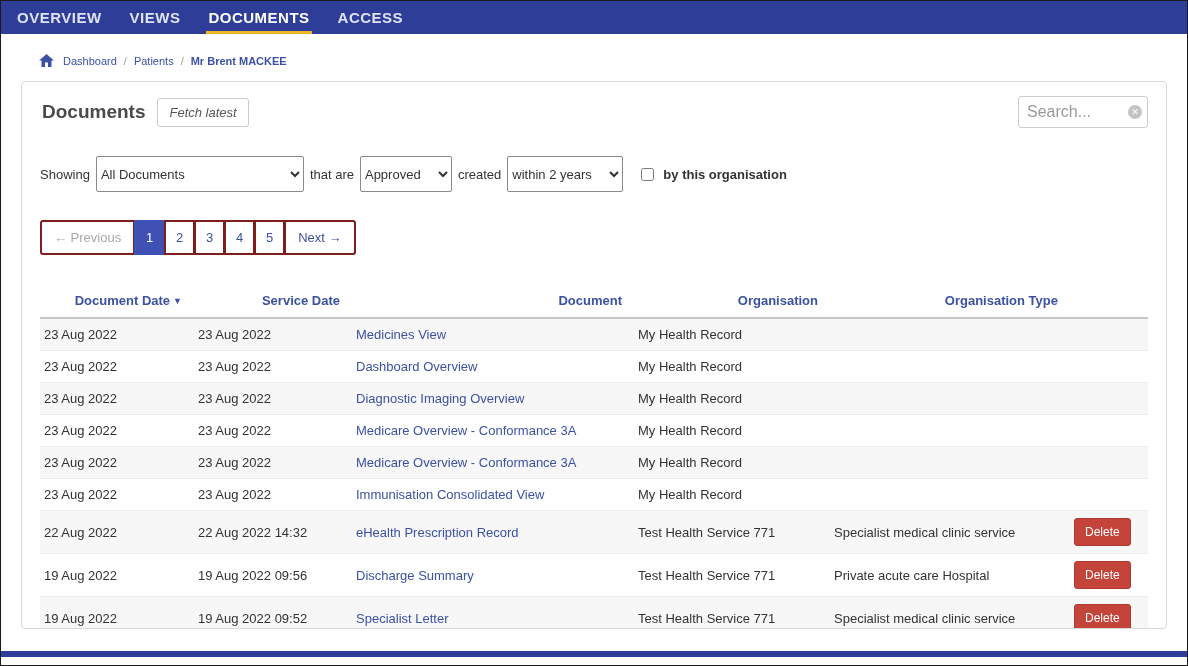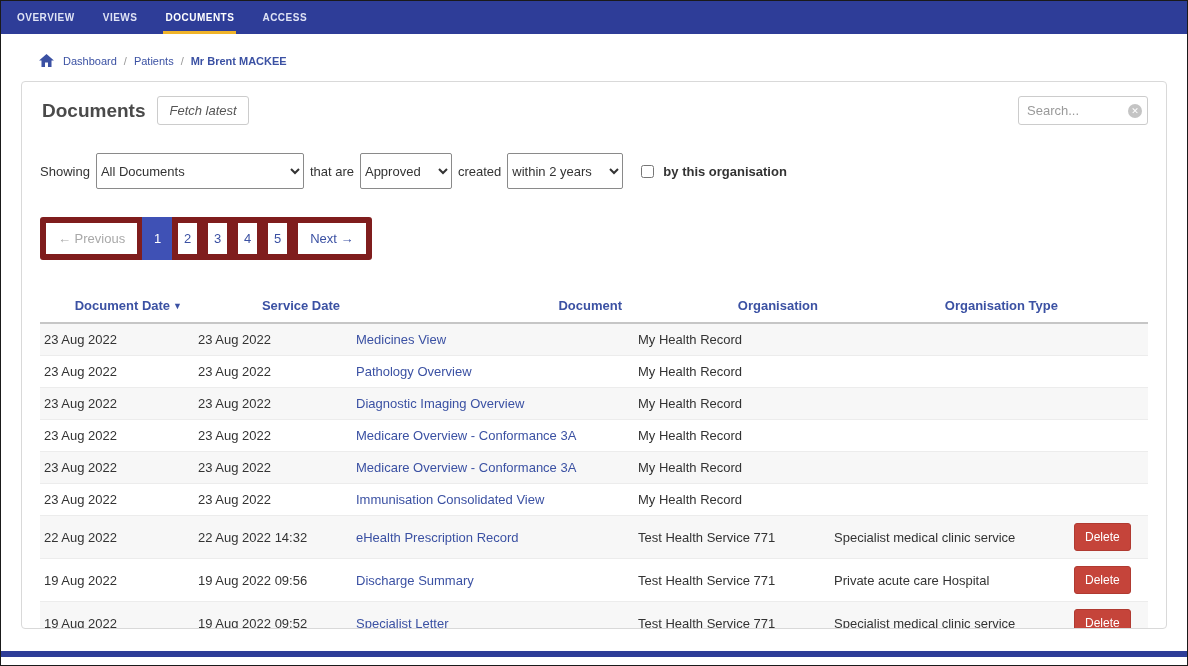--- a/index.html
+++ b/index.html
@@ -7,21 +7,21 @@
   body { font-family:"Liberation Sans", sans-serif; color:#333; }
 
   .screen {
     width:1188px; height:666px; position:relative; overflow:hidden;
     border:1px solid #1a1a1a; background:#fff;
   }
 
   
   .top-nav { background:#2e3d98; height:33px; display:flex; align-items:stretch; padding-left:2px; }
   .nav-tab {
-    color:#dfe3f5; font-size:10px; font-weight:bold; letter-spacing:.5px;
+    color:#dfe3f5; font-size:15px; font-weight:bold; letter-spacing:.5px;
     padding:0 14px; display:flex; align-items:center; position:relative; cursor:pointer;text-align:right;
   }
   .nav-tab.active { color:#fff; }
   .nav-tab.active::after {
     content:""; position:absolute; left:12px; right:12px; bottom:0; height:3px; background:#f0b429;
   }
 
   
   .breadcrumb-bar { padding:20px 38px 14px; font-size:11px; display:flex; align-items:center; gap:7px; }
   .crumb-link { color:#3b51a3; text-decoration:none; cursor:pointer; }
@@ -31,41 +31,41 @@
 
   
   .card {
     margin:0 20px; border:1px solid #d9d9d9; border-radius:4px;
     padding:14px 18px 0; height:548px; background:#fff; overflow:hidden;
   }
   .card-header { display:flex; align-items:center; }
   .page-title { font-size:19px; font-weight:bold; color:#4a4a4a; margin:0 12px 0 2px; }
   .fetch-btn { background:#fff; border:1px solid #ccc; border-radius:3px; padding:6px 11px; font-size:13px; color:#555; cursor:pointer;font-style:italic; }
   .search-box { margin-left:auto; position:relative; width:130px; }
-  .search-input { width:100%; padding:6px 24px 6px 8px; border:1px solid #ccc; border-radius:3px; font-size:13px; color:#b91c1c; }
+  .search-input { width:100%; padding:6px 24px 6px 8px; border:1px solid #ccc; border-radius:3px; font-size:16px; color:#b91c1c; }
   .search-input::placeholder { color:#9a9a9a; }
   .search-clear {
     position:absolute; right:6px; top:50%; transform:translateY(-50%);
     width:14px; height:14px; border-radius:50%; background:#c4c4c4; color:#fff;
     font-size:9px; line-height:14px; text-align:center; cursor:pointer;
   }
 
   
   .filters { margin-top:28px; font-size:13px; display:flex; align-items:center; gap:6px; }
   .filters select { font-size:13px; height:36px; border:1px solid #8a8a8a; background:#fff; color:#333; border-radius:2px; }
   .select-doc-type { width:208px; }
   .select-status { width:92px; }
   .select-range { width:116px; }
   .org-checkbox { margin-left:12px; }
   .org-label { font-weight:bold; }
 
   
   .pagination { margin-top:28px; display:inline-flex; }
   .page-btn {
-    border:6px solid #7f1d1d; background:#fff; color:#3b51a3; font-size:13px;
+    border:2px solid #7f1d1d; background:#fff; color:#3b51a3; font-size:13px;
     padding:8px 12px; margin-left:-1px; cursor:pointer; text-align:center;
   }
   .page-btn.prev { margin-left:0; border-radius:3px 0 0 3px; color:#a9a9a9; }
   .page-btn.next { border-radius:0 3px 3px 0; }
   .page-btn.num { min-width:31px; padding:8px 0; }
   .page-btn.active { background:#3f51b5; border-color:#3f51b5; color:#fff; }
 
   
   .documents-table { width:100%; border-collapse:collapse; margin-top:32px; font-size:13px; table-layout:fixed; }
   .documents-table th {
@@ -179,21 +179,21 @@
     <td>23 Aug 2022</td>
     <td>23 Aug 2022</td>
     <td><a class="doc-link">Medicines View</a></td>
     <td>My Health Record</td>
     <td></td>
     <td class="action-cell"></td>
   </tr>
           <tr>
     <td>23 Aug 2022</td>
     <td>23 Aug 2022</td>
-    <td><a class="doc-link">Pathology Overview</a></td>
+    <td><a class="doc-link">Dashboard Overview</a></td>
     <td>My Health Record</td>
     <td></td>
     <td class="action-cell"></td>
   </tr>
           <tr>
     <td>23 Aug 2022</td>
     <td>23 Aug 2022</td>
     <td><a class="doc-link">Diagnostic Imaging Overview</a></td>
     <td>My Health Record</td>
     <td></td>

